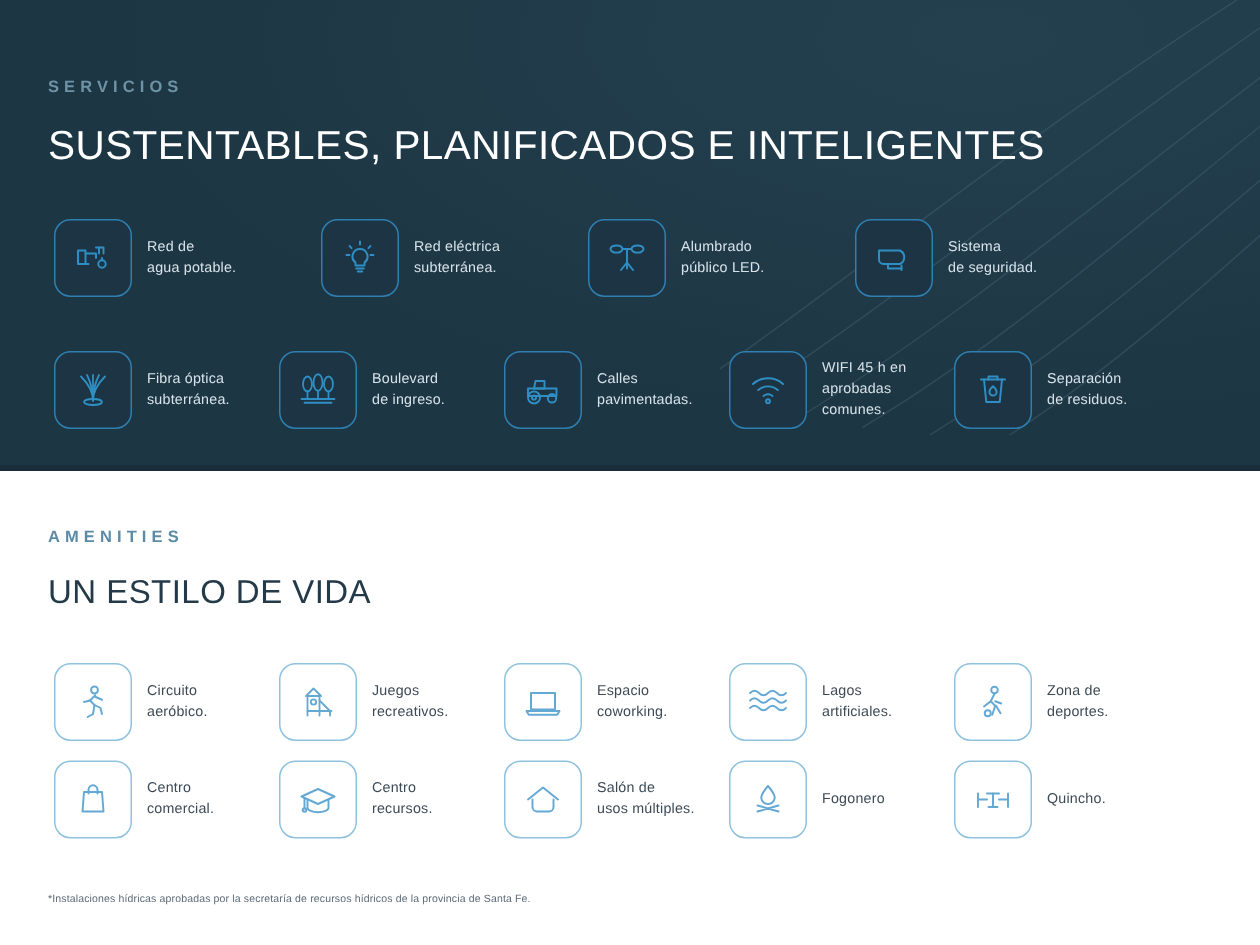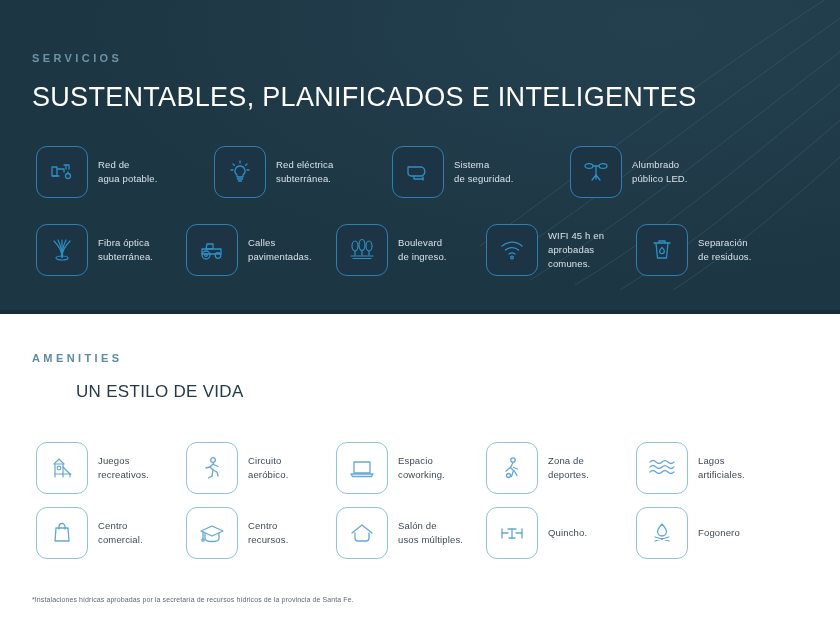--- a/index.html
+++ b/index.html
@@ -27,33 +27,33 @@
   .deco { position: absolute; top: -40px; right: -60px; width: 420px; height: 330px;
           opacity: .5; pointer-events: none; }
 
   .eyebrow {
     font-size: 11px; letter-spacing: 3.4px; font-weight: 700;
   }
   .eyebrow.dark { color: #6f93a6; }
   .eyebrow.light { color: #5c8ba6; }
   .headline { font-weight: 400; }
   .services .headline { color: #ffffff; font-size: 27px; letter-spacing: .3px; }
-  .amenities .headline { color: #243a49; font-size: 17px; letter-spacing: .3px; margin-left: 44px; }
+  .amenities .headline { color: #243a49; font-size: 22px; letter-spacing: .3px; }
 
   .sec-head { position: absolute; left: 32px; }
   .services .sec-head { top: 52px; }
   .services .headline { margin-top: 18px; }
   .amenities .sec-head { top: 352px; }
   .amenities .headline { margin-top: 18px; }
 
   
   .grid { position: absolute; left: 36px; display: grid;
           grid-template-columns: repeat(5, 150px); }
   .grid.svc-r1 { top: 146px; gap: 28px; }
-  .grid.svc-r2 { top: 224px; }
+  .grid.svc-r2 { top: 234px; }
 
   .cell { display: flex; align-items: center; gap: 10px; }
   .tile {
     width: 52px; height: 52px; flex: 0 0 52px;
     border-radius: 11px;
     display: flex; align-items: center; justify-content: center;
   }
   .services .tile { border: 1px solid #2f7fb0; background: #1c3443; }
   .amenities .tile { border: 1px solid #8ec2de; background: #ffffff; }
   .tile svg { display: block; }
@@ -125,45 +125,45 @@
           </svg>
         </div>
         <div class="label">
           <div>Red eléctrica</div>
           <div>subterránea.</div>
         </div>
       </div>
 
       <div class="cell">
         <div class="tile">
-          <svg width="28" height="24" viewBox="0 0 28 24" fill="none" stroke-width="1.3" stroke-linecap="round" stroke-linejoin="round">
-            <path d="M4 7h14a5 5 0 0 1 0 9H7a3 3 0 0 1-3-3V7z"></path>
-            <path d="M10 16v3h9"></path>
-              <path d="M19 17v3"></path>
-          </svg>
-        </div>
-        <div class="label">
-          <div>Sistema</div>
-          <div>de seguridad.</div>
-        </div>
-      </div>
-
-      <div class="cell">
-        <div class="tile">
           <svg width="28" height="26" viewBox="0 0 28 26" fill="none" stroke-width="1.3" stroke-linecap="round" stroke-linejoin="round">
             <ellipse cx="7" cy="7" rx="4" ry="2.4"></ellipse>
               <ellipse cx="21" cy="7" rx="4" ry="2.4"></ellipse>
             <path d="M11 7h6"></path>
               <path d="M14 7v13"></path>
               <path d="M10 21l4-5 4 5"></path>
           </svg>
         </div>
         <div class="label">
           <div>Alumbrado</div>
           <div>público LED.</div>
+        </div>
+      </div>
+
+      <div class="cell">
+        <div class="tile">
+          <svg width="28" height="24" viewBox="0 0 28 24" fill="none" stroke-width="1.3" stroke-linecap="round" stroke-linejoin="round">
+            <path d="M4 7h14a5 5 0 0 1 0 9H7a3 3 0 0 1-3-3V7z"></path>
+            <path d="M10 16v3h9"></path>
+              <path d="M19 17v3"></path>
+          </svg>
+        </div>
+        <div class="label">
+          <div>Sistema</div>
+          <div>de seguridad.</div>
         </div>
       </div>
 
     </div>
 
     <div class="grid svc-r2">
 
       <div class="cell">
         <div class="tile">
           <svg width="26" height="26" viewBox="0 0 26 26" fill="none" stroke-width="1.2" stroke-linecap="round">
@@ -171,36 +171,20 @@
               <path d="M13 20C13 12 11 7 9 3"></path>
             <path d="M13 20V3"></path>
               <path d="M13 20C13 12 15 7 17 3"></path>
             <path d="M13 20C13 13 17 8 21 4"></path>
             <ellipse cx="13" cy="21" rx="6" ry="2"></ellipse>
           </svg>
         </div>
         <div class="label">
           <div>Fibra óptica</div>
           <div>subterránea.</div>
-        </div>
-      </div>
-
-      <div class="cell">
-        <div class="tile">
-          <svg width="28" height="24" viewBox="0 0 28 24" fill="none" stroke-width="1.3" stroke-linecap="round" stroke-linejoin="round">
-            <path d="M9 6h6v5H8z"></path>
-              <path d="M4 11h19v5H4z"></path>
-            <circle cx="8" cy="17" r="4"></circle>
-              <circle cx="8" cy="17" r="1.4"></circle>
-            <circle cx="20" cy="17.5" r="2.8"></circle>
-          </svg>
-        </div>
-        <div class="label">
-          <div>Calles</div>
-          <div>pavimentadas.</div>
         </div>
       </div>
 
       <div class="cell">
         <div class="tile">
           <svg width="28" height="26" viewBox="0 0 28 26" fill="none" stroke-width="1.2" stroke-linecap="round">
             <ellipse cx="7" cy="9" rx="3" ry="5"></ellipse>
               <path d="M7 14v4"></path>
             <ellipse cx="14" cy="8" rx="3" ry="5.5"></ellipse>
               <path d="M14 13.5v4.5"></path>
@@ -210,20 +194,36 @@
           </svg>
         </div>
         <div class="label">
           <div>Boulevard</div>
           <div>de ingreso.</div>
         </div>
       </div>
 
       <div class="cell">
         <div class="tile">
+          <svg width="28" height="24" viewBox="0 0 28 24" fill="none" stroke-width="1.3" stroke-linecap="round" stroke-linejoin="round">
+            <path d="M9 6h6v5H8z"></path>
+              <path d="M4 11h19v5H4z"></path>
+            <circle cx="8" cy="17" r="4"></circle>
+              <circle cx="8" cy="17" r="1.4"></circle>
+            <circle cx="20" cy="17.5" r="2.8"></circle>
+          </svg>
+        </div>
+        <div class="label">
+          <div>Calles</div>
+          <div>pavimentadas.</div>
+        </div>
+      </div>
+
+      <div class="cell">
+        <div class="tile">
           <svg width="26" height="22" viewBox="0 0 26 22" fill="none" stroke-width="1.3" stroke-linecap="round">
             <path d="M3 7a15 15 0 0 1 20 0"></path>
             <path d="M6.5 11a10 10 0 0 1 13 0"></path>
             <path d="M10 15a5 5 0 0 1 6 0"></path>
             <circle cx="13" cy="18.5" r="1.3"></circle>
           </svg>
         </div>
         <div class="label">
           <div>WIFI 45 h en</div>
           <div>aprobadas comunes.</div>
@@ -248,20 +248,37 @@
   </section>
 
   <section class="amenities">
 
     <div class="sec-head" style="top:38px;">
       <div class="eyebrow light">AMENITIES</div>
       <h2 class="headline">UN ESTILO DE VIDA</h2>
     </div>
 
     <div class="grid" style="top:128px;">
+
+      <div class="cell">
+        <div class="tile">
+          <svg width="24" height="26" viewBox="0 0 24 26" fill="none" stroke-width="1.3" stroke-linecap="round" stroke-linejoin="round">
+            <circle cx="13" cy="5" r="2.3"></circle>
+            <path d="M13.5 8.5L10 12l3 3-1 6"></path>
+            <path d="M13 15l4 2 1 4"></path>
+            <path d="M10 12L6 13"></path>
+              <path d="M13.5 9.5l4.5 2"></path>
+            <path d="M12 21l-3.5 2"></path>
+          </svg>
+        </div>
+        <div class="label">
+          <div>Circuito</div>
+          <div>aeróbico.</div>
+        </div>
+      </div>
 
       <div class="cell">
         <div class="tile">
           <svg width="26" height="26" viewBox="0 0 26 26" fill="none" stroke-width="1.2" stroke-linecap="round" stroke-linejoin="round">
             <path d="M5 9l5-5 5 5"></path>
               <path d="M6 9h8v10H6z"></path>
             <circle cx="10" cy="13" r="1.8"></circle>
             <path d="M14 12l7 7"></path>
               <path d="M21 19v3"></path>
               <path d="M14 19h8"></path>
@@ -269,78 +286,61 @@
           </svg>
         </div>
         <div class="label">
           <div>Juegos</div>
           <div>recreativos.</div>
         </div>
       </div>
 
       <div class="cell">
         <div class="tile">
-          <svg width="24" height="26" viewBox="0 0 24 26" fill="none" stroke-width="1.3" stroke-linecap="round" stroke-linejoin="round">
-            <circle cx="13" cy="5" r="2.3"></circle>
-            <path d="M13.5 8.5L10 12l3 3-1 6"></path>
-            <path d="M13 15l4 2 1 4"></path>
-            <path d="M10 12L6 13"></path>
-              <path d="M13.5 9.5l4.5 2"></path>
-            <path d="M12 21l-3.5 2"></path>
-          </svg>
-        </div>
-        <div class="label">
-          <div>Circuito</div>
-          <div>aeróbico.</div>
-        </div>
-      </div>
-
-      <div class="cell">
-        <div class="tile">
           <svg width="28" height="22" viewBox="0 0 28 22" fill="none" stroke-width="1.3" stroke-linecap="round" stroke-linejoin="round">
             <path d="M6 5h16v11H6z"></path>
               <path d="M3 17h22l-1.5 2.5h-19z"></path>
           </svg>
         </div>
         <div class="label">
           <div>Espacio</div>
           <div>coworking.</div>
+        </div>
+      </div>
+
+      <div class="cell">
+        <div class="tile">
+          <svg width="28" height="22" viewBox="0 0 28 22" fill="none" stroke-width="1.2" stroke-linecap="round">
+            <path d="M2 5c2-2 4-2 6 0s4 2 6 0 4-2 6 0 4 2 6 0"></path>
+            <path d="M2 10c2-2 4-2 6 0s4 2 6 0 4-2 6 0 4 2 6 0"></path>
+            <path d="M2 15c2-2 4-2 6 0s4 2 6 0 4-2 6 0 4 2 6 0"></path>
+          </svg>
+        </div>
+        <div class="label">
+          <div>Lagos</div>
+          <div>artificiales.</div>
         </div>
       </div>
 
       <div class="cell">
         <div class="tile">
           <svg width="24" height="26" viewBox="0 0 24 26" fill="none" stroke-width="1.3" stroke-linecap="round" stroke-linejoin="round">
             <circle cx="13" cy="5" r="2.2"></circle>
             <path d="M13 7.5l-2.5 5 3 3-2 6"></path>
             <path d="M13.5 12.5l4 1.5"></path>
               <path d="M10.5 12.5L6 16"></path>
             <path d="M14 15.5l3 5"></path>
             <circle cx="8.5" cy="20.5" r="2"></circle>
           </svg>
         </div>
         <div class="label">
           <div>Zona de</div>
           <div>deportes.</div>
         </div>
       </div>
-
-      <div class="cell">
-        <div class="tile">
-          <svg width="28" height="22" viewBox="0 0 28 22" fill="none" stroke-width="1.2" stroke-linecap="round">
-            <path d="M2 5c2-2 4-2 6 0s4 2 6 0 4-2 6 0 4 2 6 0"></path>
-            <path d="M2 10c2-2 4-2 6 0s4 2 6 0 4-2 6 0 4 2 6 0"></path>
-            <path d="M2 15c2-2 4-2 6 0s4 2 6 0 4-2 6 0 4 2 6 0"></path>
-          </svg>
-        </div>
-        <div class="label">
-          <div>Lagos</div>
-          <div>artificiales.</div>
-        </div>
-      </div>
     </div>
 
     <div class="grid" style="top:193px;">
 
       <div class="cell">
         <div class="tile">
           <svg width="22" height="26" viewBox="0 0 22 26" fill="none" stroke-width="1.3" stroke-linecap="round" stroke-linejoin="round">
             <path d="M5 8h12l1 13H4z"></path>
             <path d="M8 9V6.5a3 3 0 0 1 6 0V9"></path>
           </svg>
@@ -369,49 +369,49 @@
       <div class="cell">
         <div class="tile">
           <svg width="28" height="24" viewBox="0 0 28 24" fill="none" stroke-width="1.3" stroke-linecap="round" stroke-linejoin="round">
             <path d="M4 12L14 4l10 8"></path>
             <path d="M7 12v5a3 3 0 0 0 3 3h8a3 3 0 0 0 3-3v-5"></path>
           </svg>
         </div>
         <div class="label">
           <div>Salón de</div>
           <div>usos múltiples.</div>
+        </div>
+      </div>
+
+      <div class="cell">
+        <div class="tile">
+          <svg width="24" height="26" viewBox="0 0 24 26" fill="none" stroke-width="1.3" stroke-linecap="round" stroke-linejoin="round">
+            <path d="M12 4c2.6 3 4.5 5.2 4.5 7.8A4.5 4.5 0 0 1 12 16a4.5 4.5 0 0 1-4.5-4.2C7.5 9.2 9.4 7 12 4z"></path>
+            <path d="M5 17l14 4M19 17L5 21"></path>
+          </svg>
+        </div>
+        <div class="label">
+          <div>Fogonero</div>
+          <div></div>
         </div>
       </div>
 
       <div class="cell">
         <div class="tile">
           <svg width="28" height="22" viewBox="0 0 28 22" fill="none" stroke-width="1.3" stroke-linecap="round" stroke-linejoin="round">
             <path d="M4 7v9"></path>
               <path d="M24 7v9"></path>
             <path d="M4 11h6M18 11h6"></path>
             <path d="M10 7h8"></path>
               <path d="M14 7v9"></path>
             <path d="M11 16h6"></path>
           </svg>
         </div>
         <div class="label">
           <div>Quincho.</div>
           <div></div>
         </div>
       </div>
-
-      <div class="cell">
-        <div class="tile">
-          <svg width="24" height="26" viewBox="0 0 24 26" fill="none" stroke-width="1.3" stroke-linecap="round" stroke-linejoin="round">
-            <path d="M12 4c2.6 3 4.5 5.2 4.5 7.8A4.5 4.5 0 0 1 12 16a4.5 4.5 0 0 1-4.5-4.2C7.5 9.2 9.4 7 12 4z"></path>
-            <path d="M5 17l14 4M19 17L5 21"></path>
-          </svg>
-        </div>
-        <div class="label">
-          <div>Fogonero</div>
-          <div></div>
-        </div>
-      </div>
     </div>
   </section>
 
   <div class="footnote">*Instalaciones hídricas aprobadas por la secretaría de recursos hídricos de la provincia de Santa Fe.</div>
 </div>
 
 </body></html>

